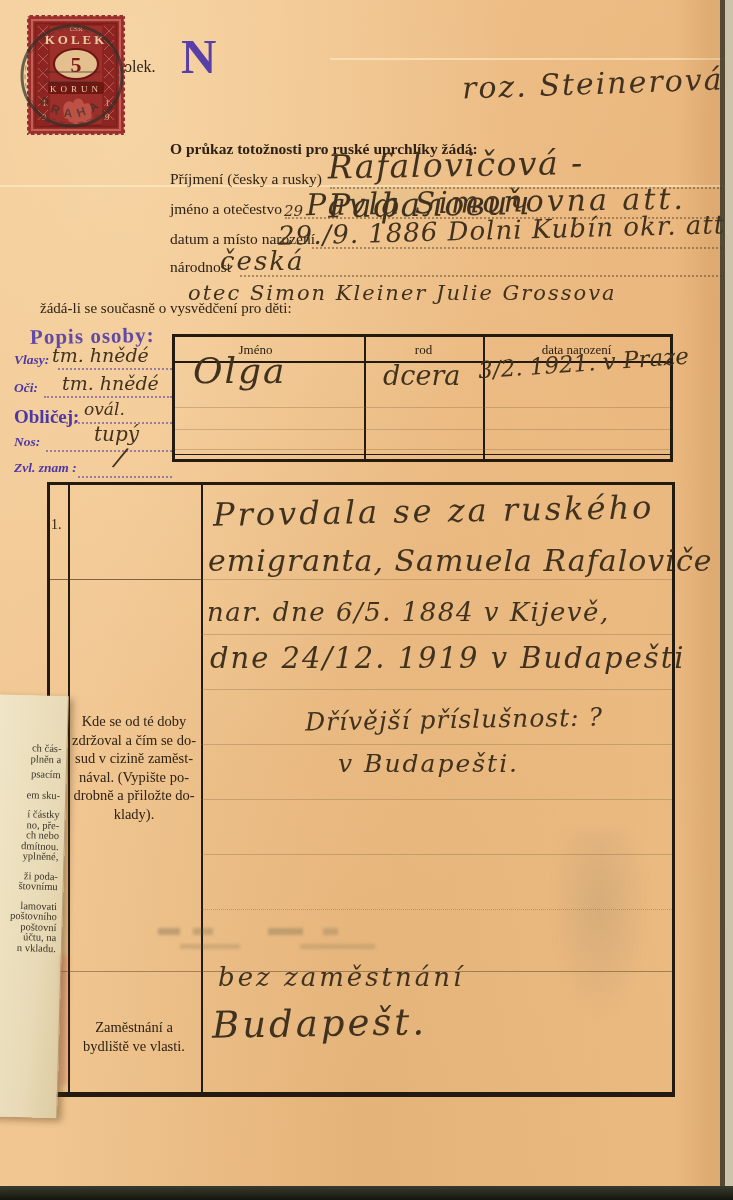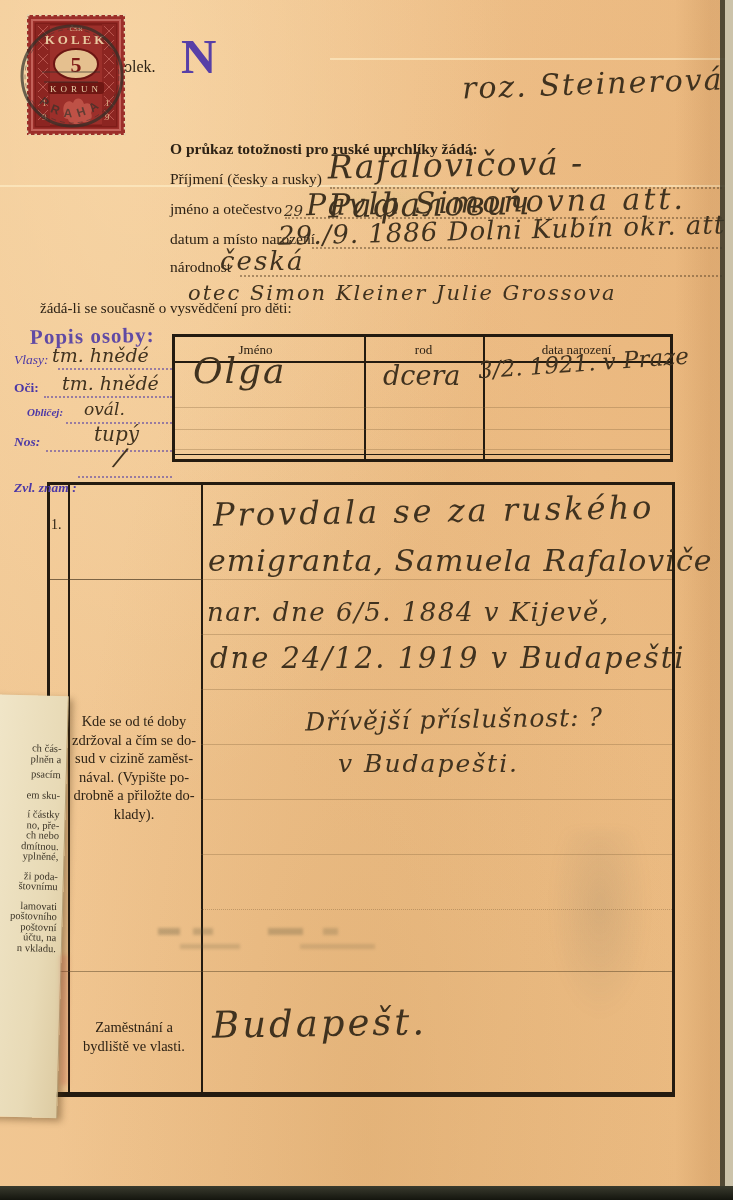--- a/index.html
+++ b/index.html
@@ -92,25 +92,25 @@
   <span class="abs hw" style="left:328px;top:144px;font-size:33px;letter-spacing:1.5px;transform:rotate(-1deg);z-index:4;">Rafalovičová - Рафалович</span>
   <span class="abs hw" style="left:284px;top:202px;font-size:15px;z-index:4;">29</span>
   <span class="abs hw" style="left:306px;top:184px;font-size:30px;letter-spacing:3px;transform:rotate(-1deg);z-index:4;">Pavla Simoňovna att.</span>
   <span class="abs hw" style="left:278px;top:215px;font-size:26px;letter-spacing:1px;transform:rotate(-1.5deg);z-index:4;">29./9. 1886 Dolni Kubín okr. att</span>
   <span class="abs hw" style="left:220px;top:246px;font-size:26px;letter-spacing:2px;z-index:4;">česká</span>
   <span class="abs printed" style="left:40px;top:300px;font-size:15px;z-index:3;">žádá-li se současně o vysvědčení pro děti:</span>
 
   <span class="abs hw" style="left:188px;top:281px;font-size:21px;letter-spacing:2px;z-index:4;">otec Simon Kleiner   Julie Grossova</span>
 
   <span class="abs purple" style="left:30px;top:324px;font-size:21px;font-weight:bold;letter-spacing:1px;opacity:.88;transform:rotate(-1deg);z-index:4;">Popis osoby:</span>
-  <span class="abs purple" style="left:14px;top:352px;font-size:13.5px;font-weight:normal;font-style:italic;z-index:3;">Vlasy:</span>
-  <span class="abs purple" style="left:14px;top:380px;font-size:13.5px;font-weight:bold;z-index:3;">Oči:</span>
-  <span class="abs purple" style="left:14px;top:406px;font-size:11px;font-weight:bold;font-style:italic;z-index:3;margin-left:13px;">Obličej:</span>
+  <span class="abs purple" style="left:14px;top:352px;font-size:13.5px;font-weight:bold;font-style:italic;z-index:3;">Vlasy:</span>
+  <span class="abs purple" style="left:14px;top:380px;font-size:13.5px;font-weight:bold;font-style:italic;z-index:3;">Oči:</span>
+  <span class="abs purple" style="left:14px;top:406px;font-size:19px;font-weight:bold;z-index:3;">Obličej:</span>
   <span class="abs purple" style="left:14px;top:434px;font-size:13.5px;font-weight:bold;font-style:italic;z-index:3;">Nos:</span>
-  <span class="abs purple" style="left:14px;top:460px;font-size:13.5px;font-weight:bold;font-style:italic;z-index:3;margin-top:20px;">Zvl. znam :</span>
+  <span class="abs purple" style="left:14px;top:460px;font-size:13.5px;font-weight:bold;font-style:italic;z-index:3;">Zvl. znam :</span>
   <div class="abs pdotline" style="left:58px;top:368px;width:114px;z-index:2;"></div>
   <div class="abs pdotline" style="left:44px;top:396px;width:128px;z-index:2;"></div>
   <div class="abs pdotline" style="left:66px;top:422px;width:106px;z-index:2;"></div>
   <div class="abs pdotline" style="left:46px;top:450px;width:126px;z-index:2;"></div>
   <div class="abs pdotline" style="left:78px;top:476px;width:94px;z-index:2;"></div>
   <span class="abs hw" style="left:52px;top:344px;font-size:19px;z-index:4;">tm. hnědé</span>
   <span class="abs hw" style="left:62px;top:372px;font-size:19px;z-index:4;">tm. hnědé</span>
   <span class="abs hw" style="left:84px;top:399px;font-size:17px;z-index:4;">ovál.</span>
   <span class="abs hw" style="left:94px;top:422px;font-size:20px;z-index:4;text-align:right;">tupý</span>
   <span class="abs hw" style="left:116px;top:442px;font-size:26px;transform:rotate(12deg);z-index:4;">/</span>
@@ -154,20 +154,21 @@
 nával. (Vypište po-
 drobně a přiložte do-
 klady).</span>
 
   <span class="abs hw" style="left:213px;top:492px;font-size:32px;letter-spacing:3px;transform:rotate(-1deg);z-index:4;">Provdala se za ruského</span>
   <span class="abs hw" style="left:208px;top:543px;font-size:30px;letter-spacing:1px;z-index:4;">emigranta, Samuela Rafaloviče</span>
   <span class="abs hw" style="left:207px;top:597px;font-size:26px;letter-spacing:1.5px;z-index:4;">nar. dne 6/5. 1884 v Kijevě,</span>
   <span class="abs hw" style="left:210px;top:641px;font-size:29px;letter-spacing:2px;z-index:4;">dne 24/12. 1919 v Budapešti</span>
   <span class="abs hw" style="left:305px;top:705px;font-size:25px;letter-spacing:1px;transform:rotate(-1deg);z-index:4;">Dřívější příslušnost: ?</span>
   <span class="abs hw" style="left:338px;top:749px;font-size:25px;letter-spacing:2px;z-index:4;">v Budapešti.</span>
+  <span class="abs hw" style="left:218px;top:962px;font-size:26px;letter-spacing:3px;z-index:4;">bez zaměstnání</span>
   <span class="abs hw" style="left:212px;top:1002px;font-size:37px;letter-spacing:3px;transform:rotate(-1deg);z-index:4;">Budapešt.</span>
 
   <div class="abs smudge" style="left:158px;top:928px;width:250px;height:7px;z-index:3;background:linear-gradient(90deg,rgba(85,82,58,.55) 0 9%,transparent 9% 14%,rgba(85,82,58,.45) 14% 22%,transparent 22% 44%,rgba(85,82,58,.50) 44% 58%,transparent 58% 66%,rgba(85,82,58,.40) 66% 72%,transparent 72% 100%);"></div>
   <div class="abs smudge" style="left:150px;top:944px;width:300px;height:5px;z-index:3;background:linear-gradient(90deg,transparent 0 10%,rgba(85,82,58,.35) 10% 30%,transparent 30% 50%,rgba(85,82,58,.30) 50% 75%,transparent 75% 100%);"></div>
 
   <div class="abs strip" style="left:-16px;top:694px;width:84px;height:422px;z-index:20;">
     <div class="striptext" style="position:absolute;right:5px;top:48px;width:74px;">
       <span>ch čás-</span>
       <span>plněn a</span>
       <span class="mt5">psacím</span>

